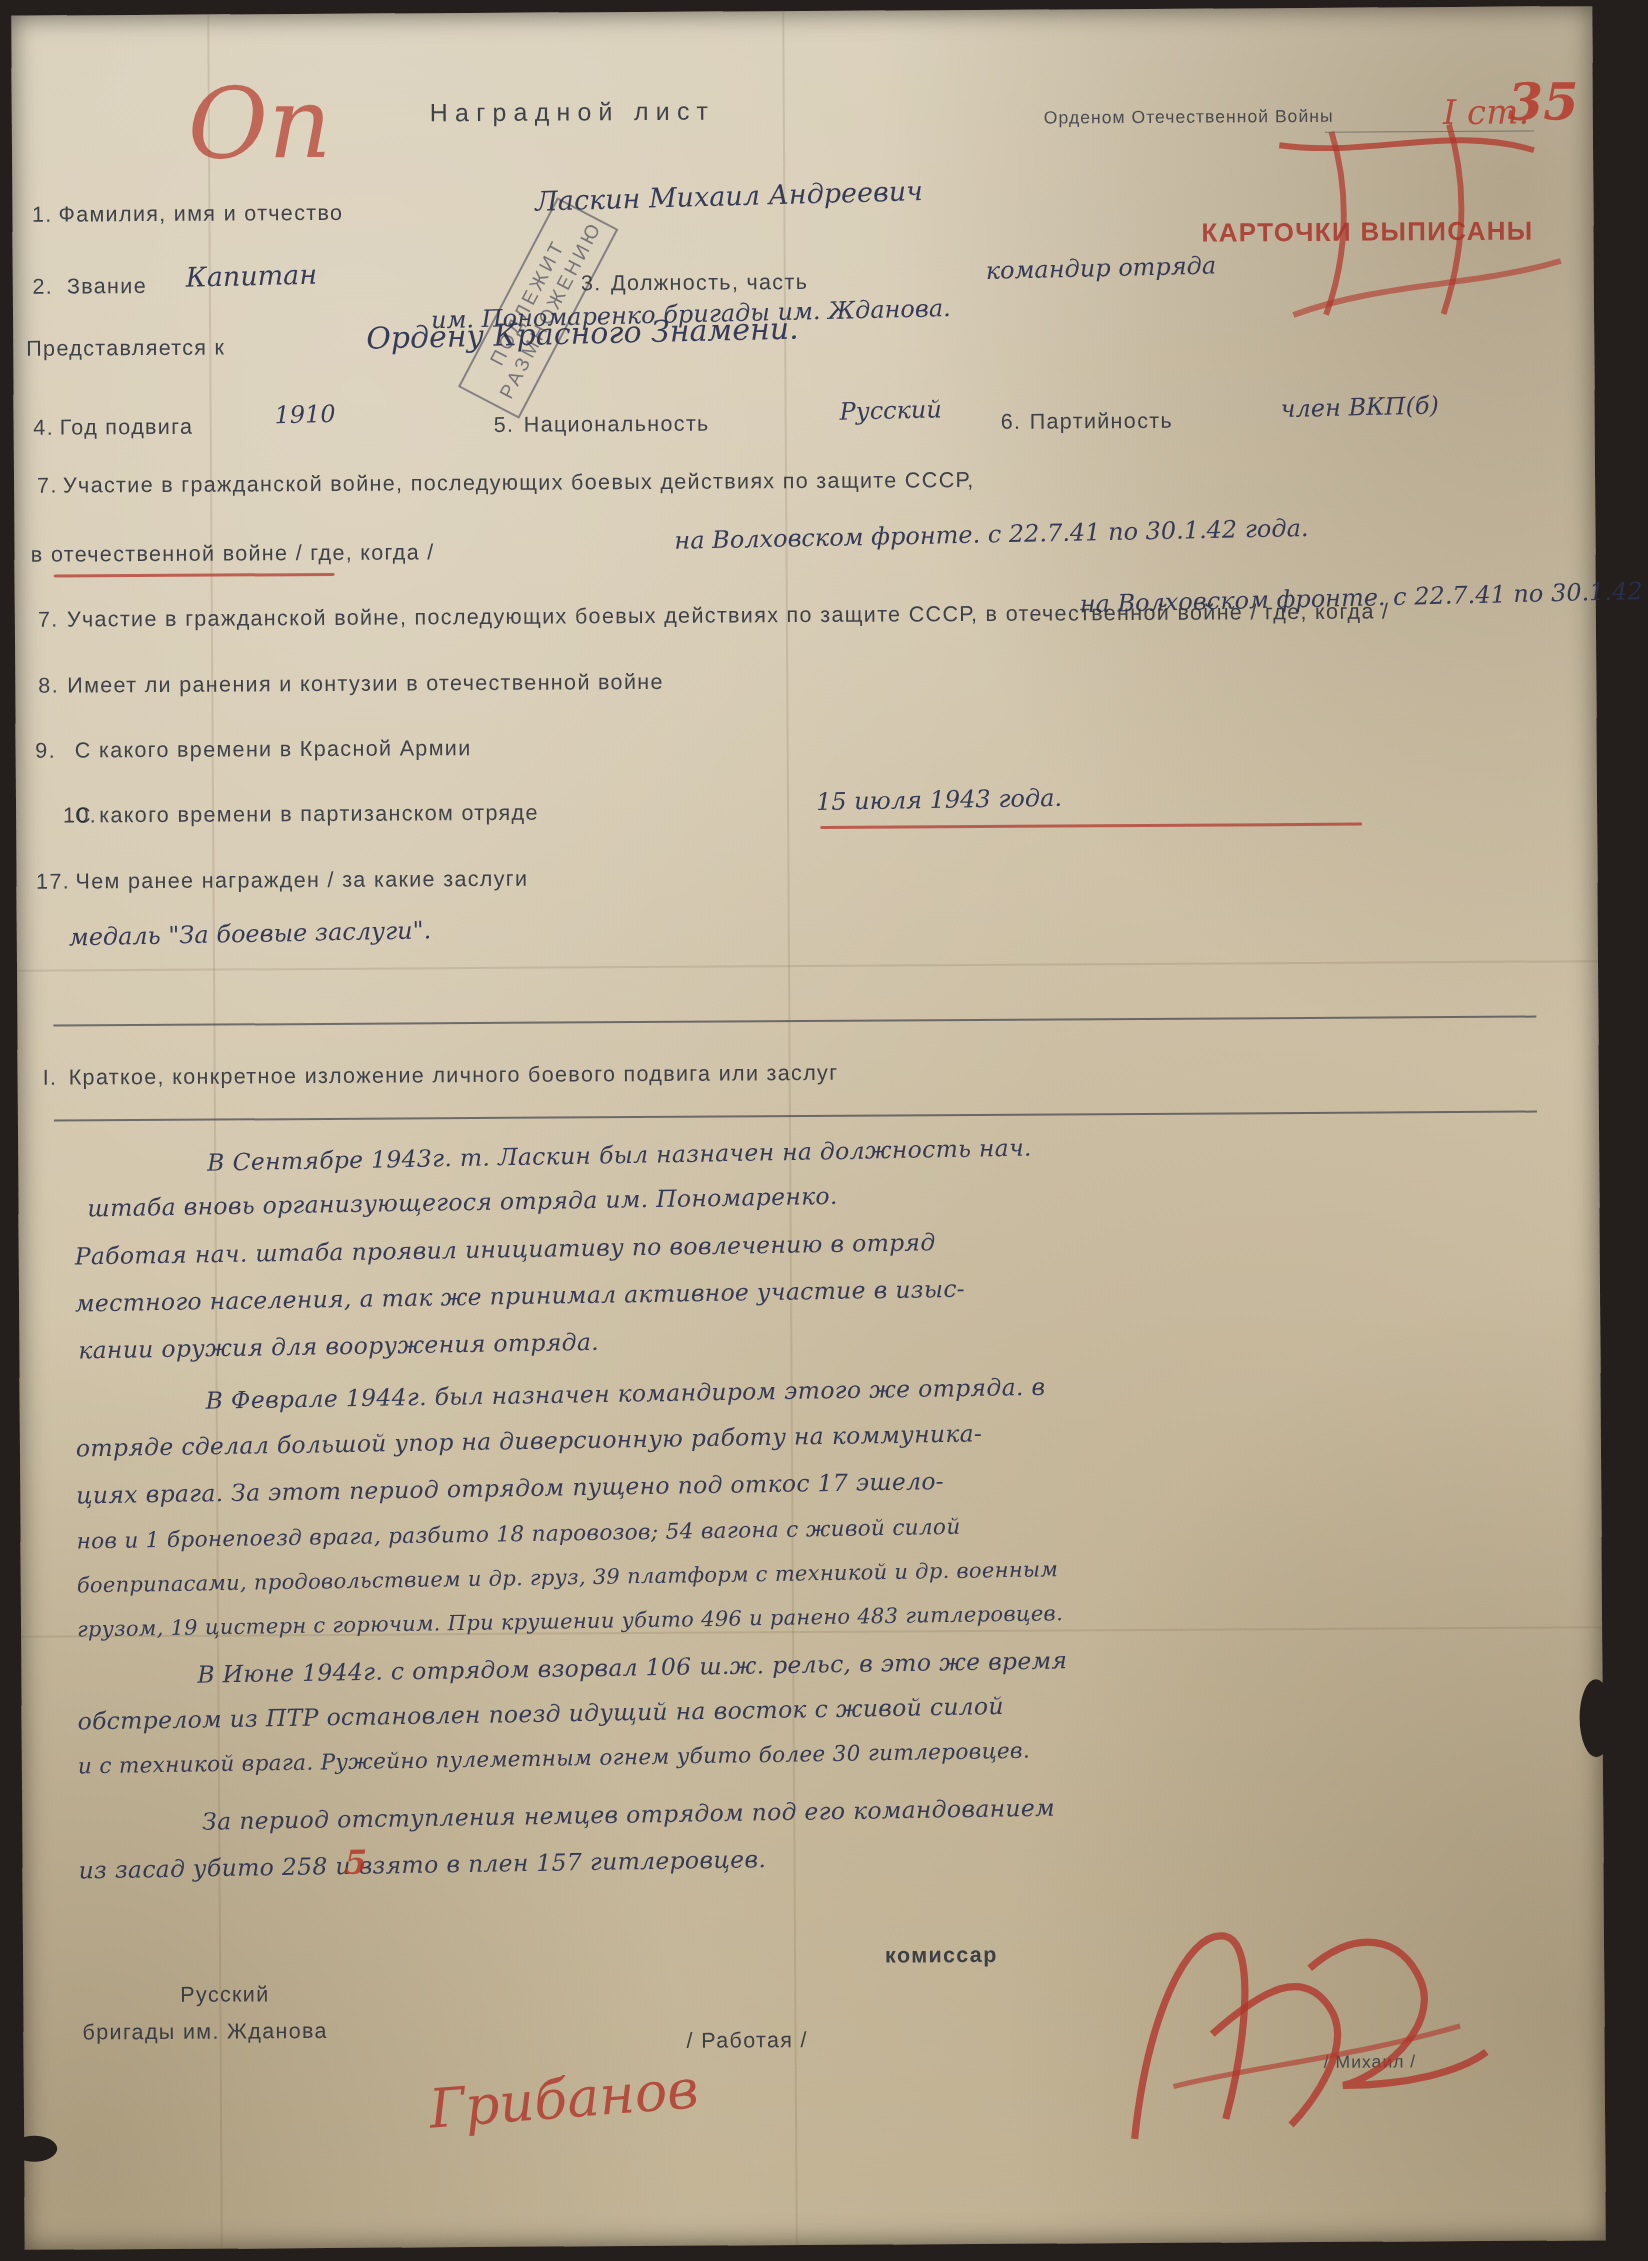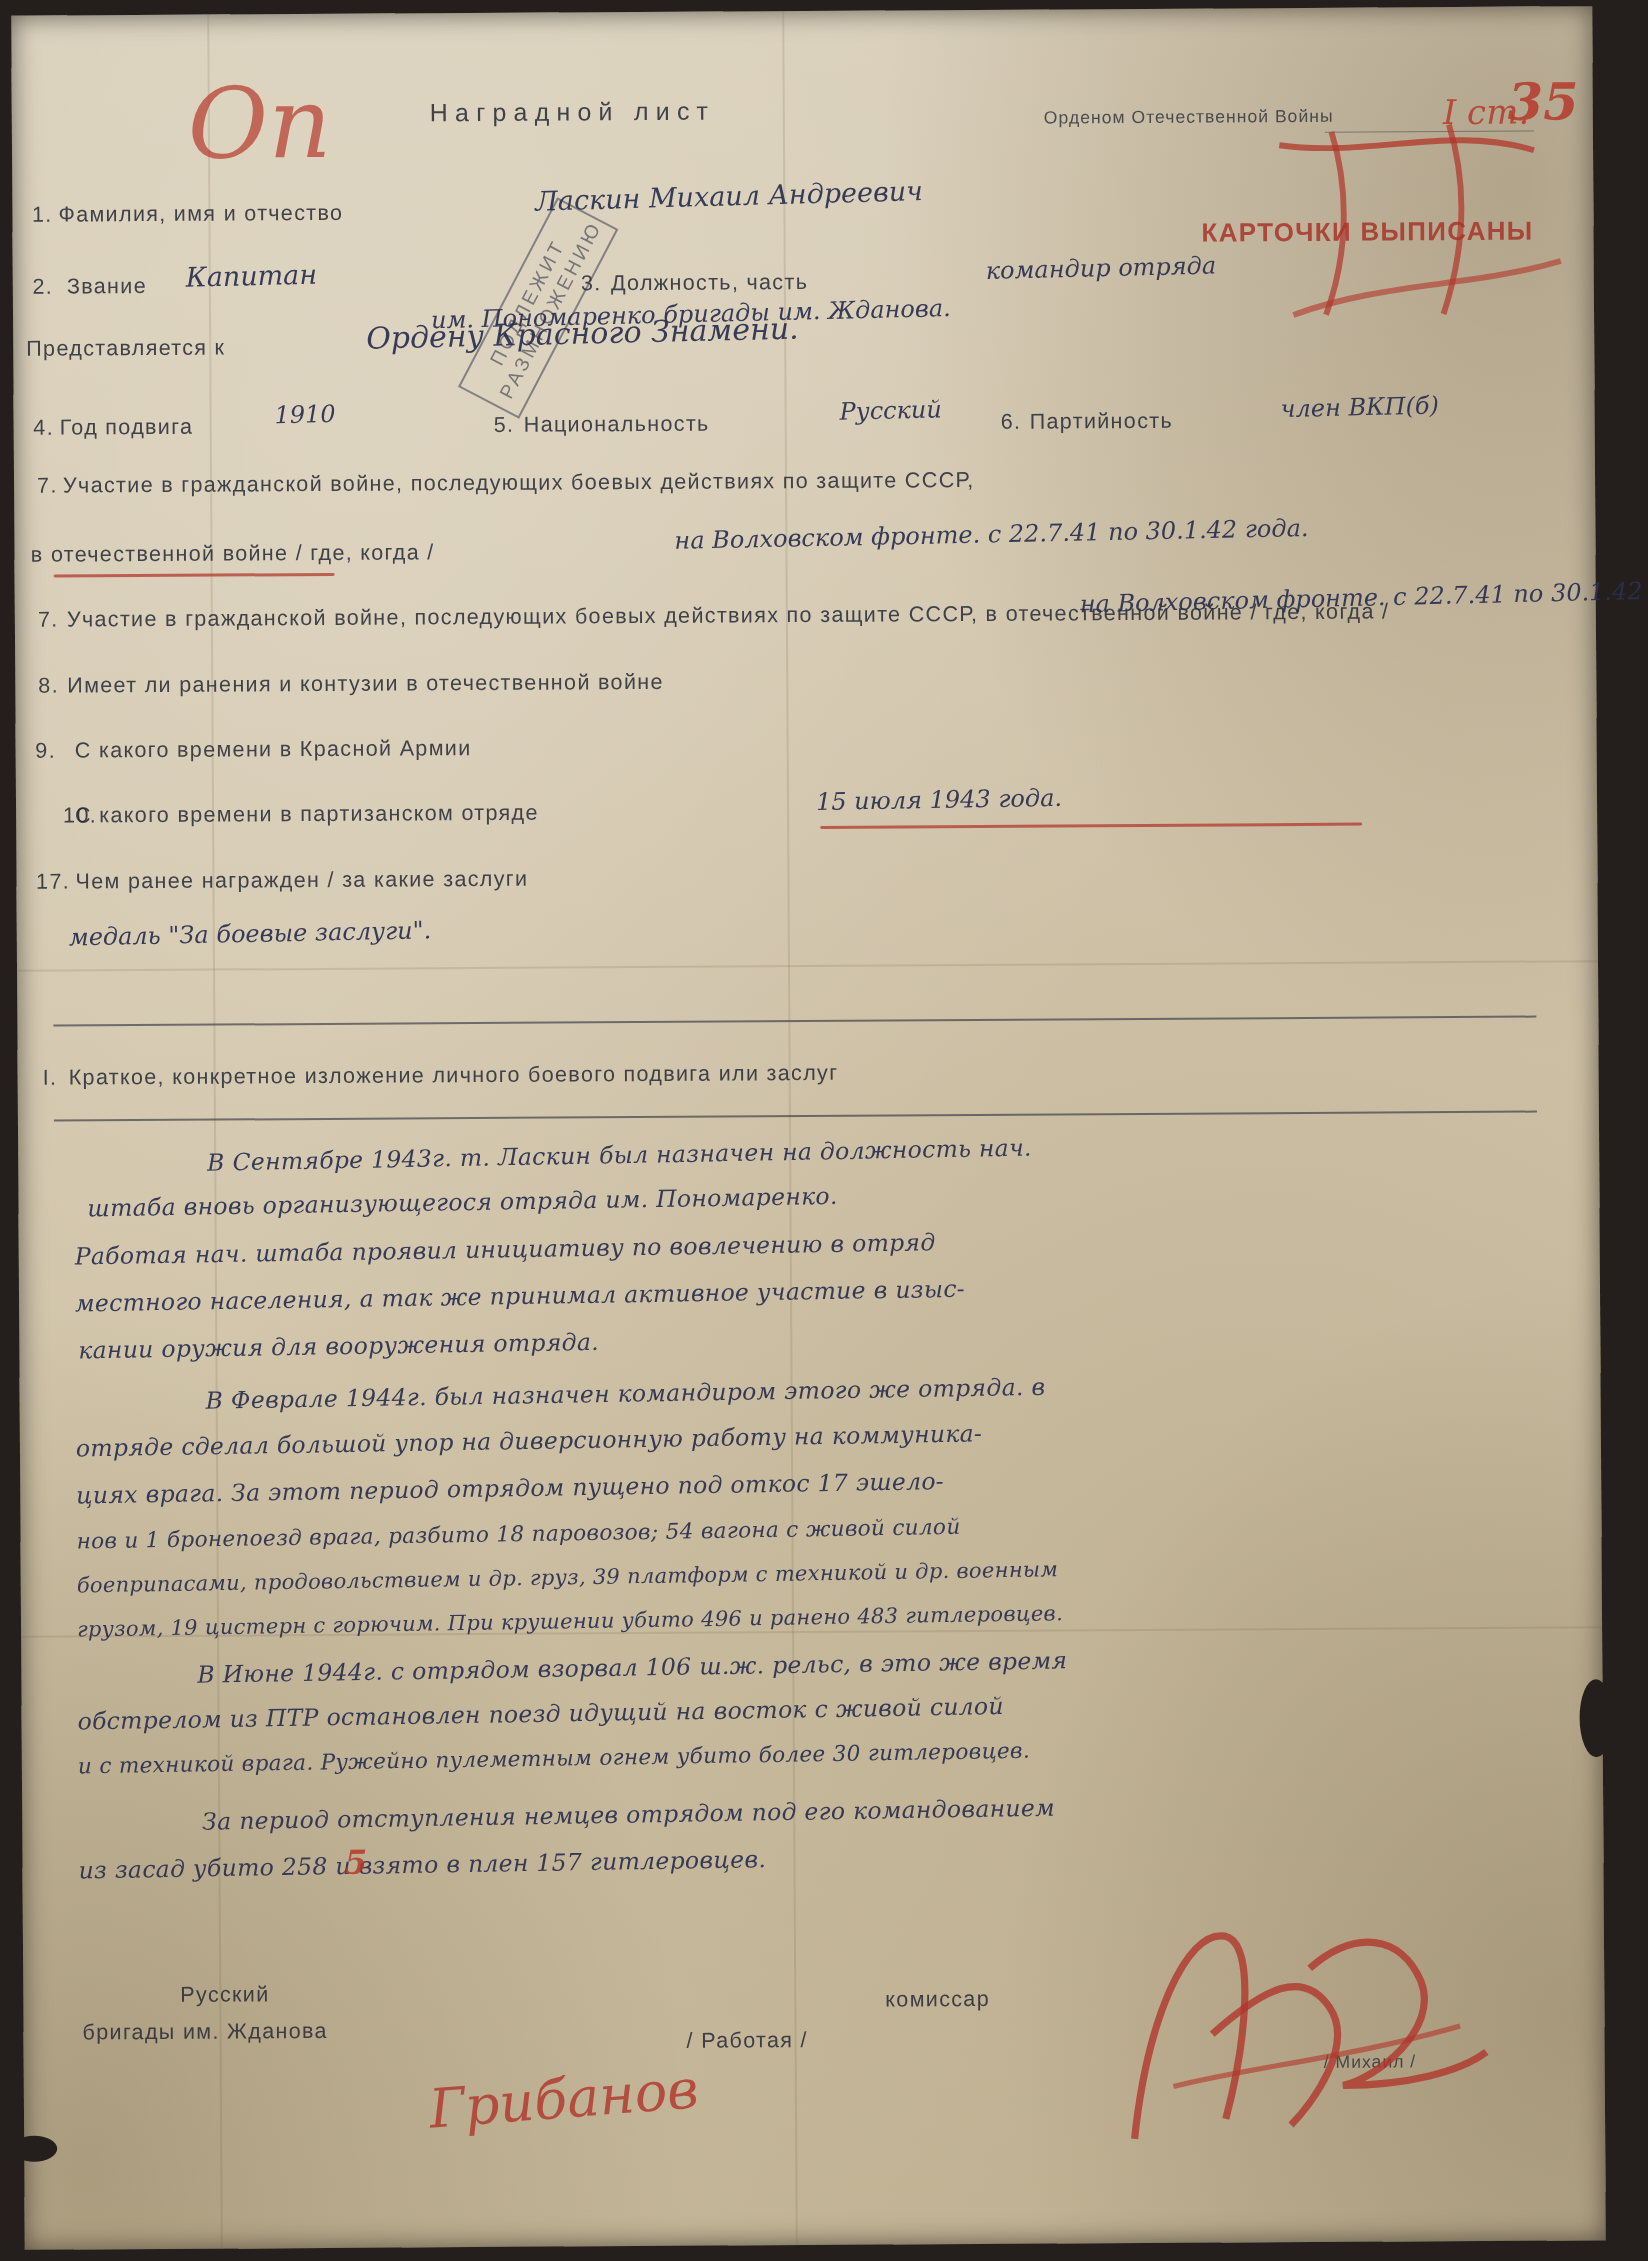--- a/index.html
+++ b/index.html
@@ -270,21 +270,21 @@
     <div class="hand body" style="left:56px; top:1692px; transform:rotate(-0.6deg);">обстрелом из ПТР остановлен поезд идущий на восток с живой силой</div>
     <div class="hand body" style="left:56px; top:1738px; font-size:21.6px; transform:rotate(-0.6deg);">и с техникой врага. Ружейно пулеметным огнем убито более 30 гитлеровцев.</div>
 
     <div class="hand body" style="left:180px; top:1793px; transform:rotate(-0.6deg);">За период отступления немцев отрядом под его командованием</div>
     <div class="hand body" style="left:56px; top:1841px; transform:rotate(-0.6deg);">из засад убито 258 и взято в плен 157 гитлеровцев.</div>
     <div class="red" style="left:322px; top:1829px; font-size:33px; font-weight:bold;">5</div>
 
     <div class="typed" style="left:157px; top:1967px;">Русский</div>
     <div class="typed" style="left:59px; top:2004px;">бригады им. Жданова</div>
     <div class="typed" style="left:663px; top:2016px;">/ Работая /</div>
-    <div class="typed" style="left:862px; top:1976px;">комиссар</div>
+    <div class="typed" style="left:862px; top:1932px;font-weight:bold;">комиссар</div>
     <div class="typed small" style="left:1300px; top:2044px;">/ Михаил /</div>
 
     <div class="sig red" style="left:405px; top:2055px; font-size:54px; transform:rotate(-4deg);">Грибанов</div>
 
     <svg style="position:absolute; left:1071px; top:1882px;" width="405" height="274" viewBox="0 0 620 420">
       <path d="M60,380 C80,200 140,60 200,70 C250,80 230,240 200,350" stroke="#b0352a" stroke-width="11" fill="none" opacity="0.78"></path>
       <path d="M180,220 C260,150 320,120 360,180 C400,240 330,330 300,360" stroke="#b0352a" stroke-width="11" fill="none" opacity="0.78"></path>
       <path d="M330,120 C400,60 470,70 500,140 C530,215 430,290 380,300 C480,300 560,280 600,250" stroke="#b0352a" stroke-width="11" fill="none" opacity="0.78"></path>
       <path d="M120,300 C240,270 380,260 560,210" stroke="#b0352a" stroke-width="8" fill="none" opacity="0.6"></path>
     </svg>

